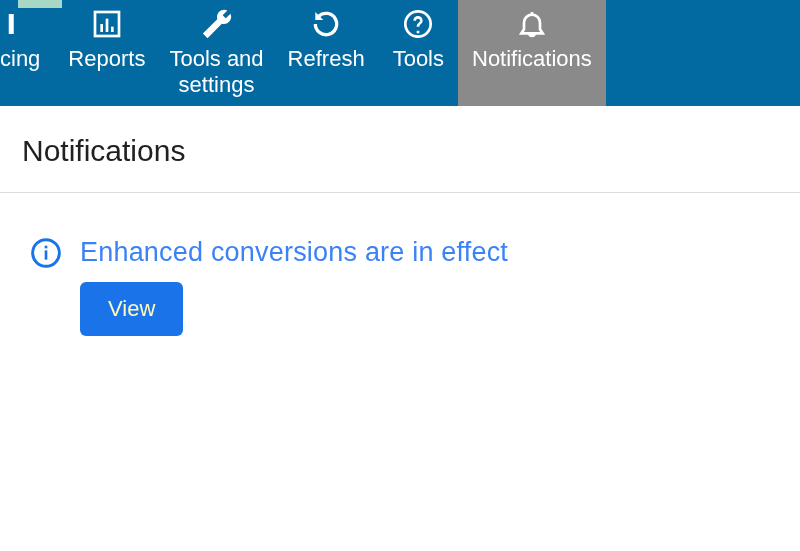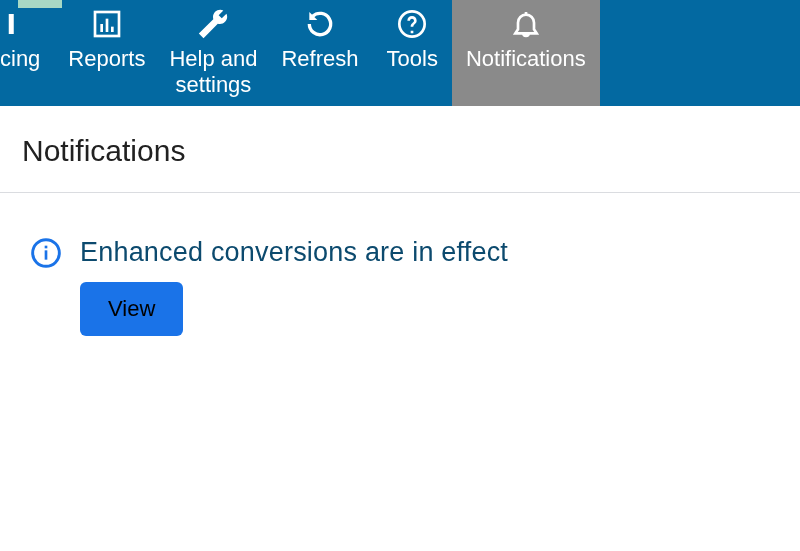--- a/index.html
+++ b/index.html
@@ -9,24 +9,24 @@
   .tool.active { background:#8a8a8a; }
   .tool .icon { height:36px; display:flex; align-items:center; justify-content:center; margin-bottom:4px; margin-top:-4px;}
   .tool .label { text-align:center; line-height:1.2; }
   .tool.tools-settings { padding-left:10px; padding-right:10px; }
   .tool.pricing { padding-left:0;}
   .page-title { font-size:30px; padding:28px 0 24px 22px; color:#212121; font-weight:500;}
   .divider { height:1px; background:#dadce0; width:100%; }
   .notif { display:flex; padding:44px 20px 0 30px; }
   .info-col { flex:0 0 50px; display:flex; justify-content:flex-start; }
   .body-col { flex:1; }
-  .notif-title { font-size:27px; color:#0c4a6e; margin-bottom:14px; letter-spacing:0.2px;}
+  .notif-title { font-size:27px; color:#3b82f6; margin-bottom:14px; letter-spacing:0.2px;}
   .notif-text { font-size:24px; color:#5f6368; line-height:1.35; margin-bottom:24px; max-width:640px;}
   .actions { display:flex; align-items:center; gap:48px; }
-  .btn-primary { background:#1a73e8; color:#000000; border:none; border-radius:6px; padding:14px 28px; font-size:22px; font-weight:500; cursor:pointer; }
+  .btn-primary { background:#1a73e8; color:#fef9c3; border:none; border-radius:6px; padding:14px 28px; font-size:22px; font-weight:500; cursor:pointer; }
   .link { color:#1a73e8; font-size:22px; font-weight:500; cursor:pointer; text-decoration:none; }
   .green-overlay { position:absolute; top:0; left:18px; width:44px; height:8px; background:#b9e4c9; opacity:0.9;}
   svg { display:block; }
 </style>
 </head>
 <body>
 
 <div class="green-overlay"></div>
 
 <div class="toolbar">
@@ -52,21 +52,21 @@
     </span>
     <span class="label">Reports</span>
   </div>
 
   <div class="tool tools-settings">
     <span class="icon">
       <svg width="34" height="34" viewBox="0 0 24 24">
           <path fill="#fff" d="M22 6.9c0 2.8-2.3 5.1-5.1 5.1-.5 0-1-.1-1.5-.2L5.3 22 2 18.7l10.2-10.1c-.1-.5-.2-1-.2-1.5C12 4.3 14.3 2 17.1 2c.8 0 1.5.2 2.2.5l-3.3 3.3 2.2 2.2 3.3-3.3c.3.7.5 1.4.5 2.2z"></path>
         </svg>
     </span>
-    <span class="label" style="white-space:pre-line;">Help and
+    <span class="label" style="white-space:pre-line;">Tools and
 settings</span>
   </div>
 
   <div class="tool">
     <span class="icon">
       <svg width="32" height="32" viewBox="0 0 24 24">
           <path fill="none" stroke="#fff" stroke-width="2.5" d="M4 12a8 8 0 1 0 2.5-5.8"></path>
           <path fill="#fff" d="M4 3v6h6z"></path>
         </svg>
     </span>

